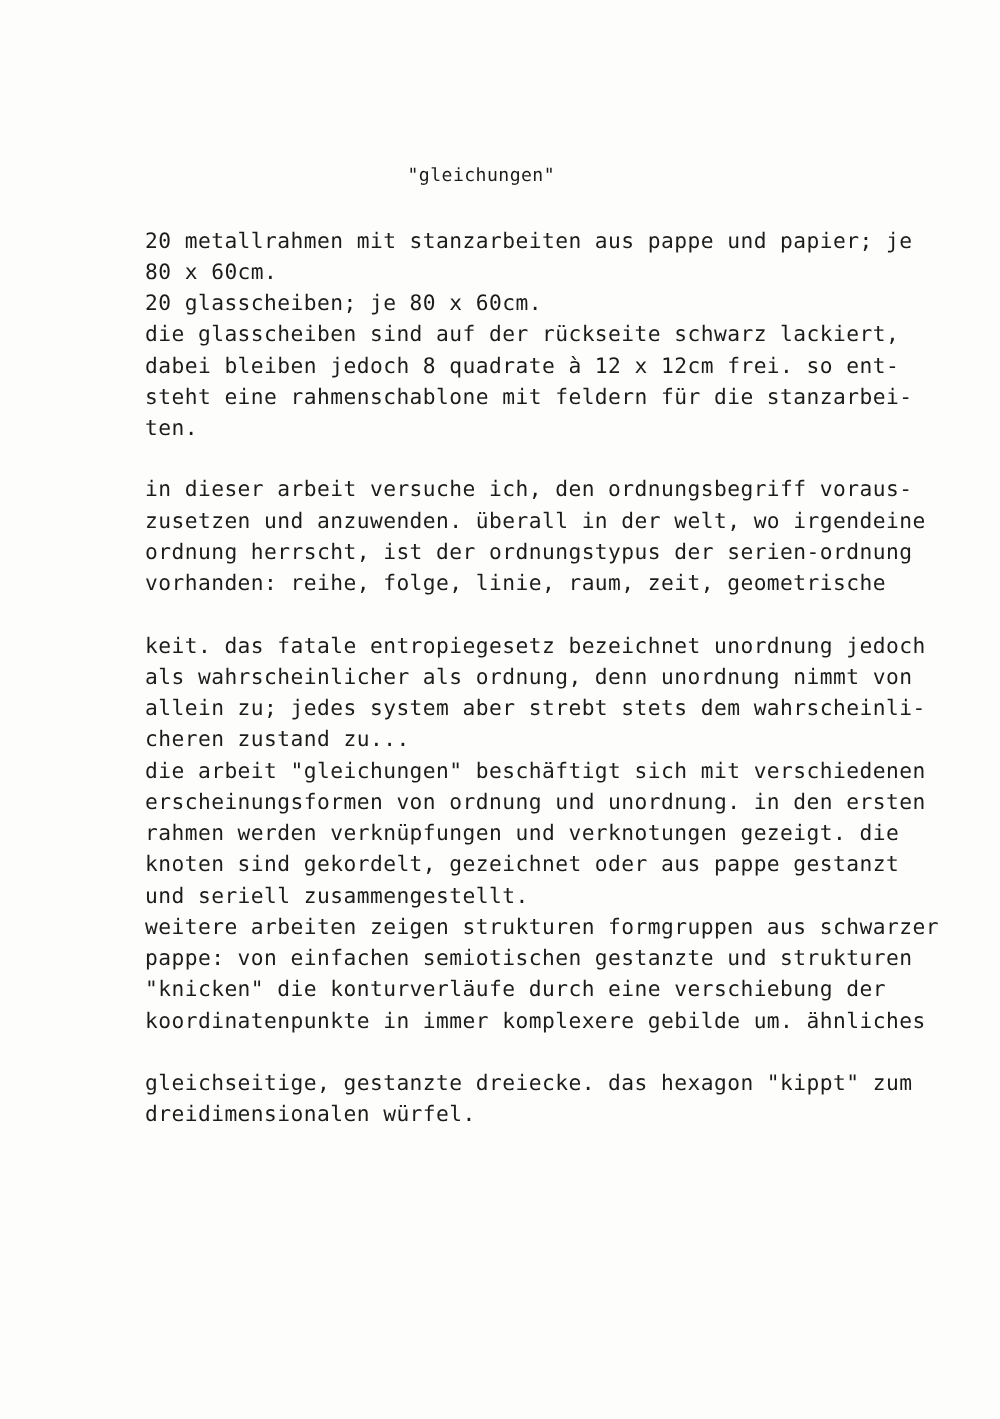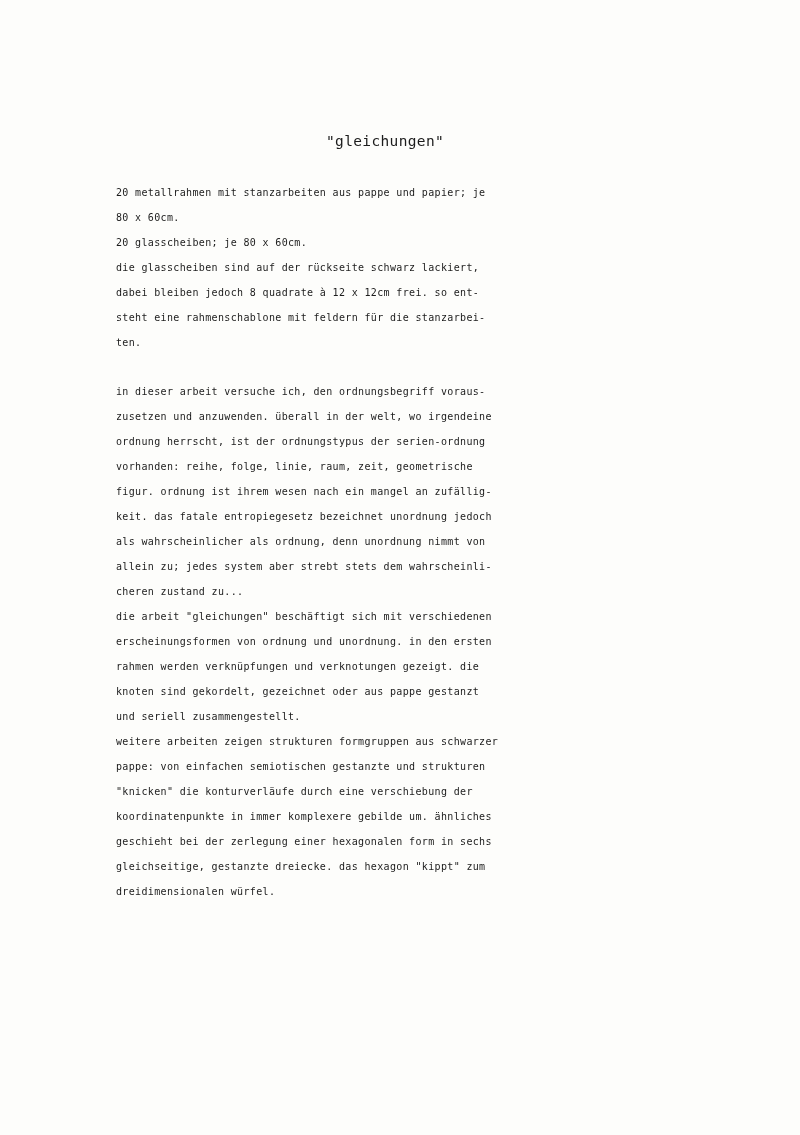--- a/index.html
+++ b/index.html
@@ -25,21 +25,21 @@
       position: absolute;
       left: 326px;
       top: 133px;
       font-size: 14.5px;
       letter-spacing: 0.35px;
       white-space: pre;
     }
     .line {
       position: absolute;
       left: 116px;
-      font-size: 10px;
+      font-size: 17px;
       letter-spacing: 0.35px;
       white-space: pre;
       line-height: 16px;
     }
   </style>
 </head>
 <body>
 
 <div class="page">
   <div class="title">"gleichungen"</div>
@@ -49,30 +49,28 @@
   <div class="line" style="top:235px">20 glasscheiben; je 80 x 60cm.</div>
   <div class="line" style="top:260px">die glasscheiben sind auf der rückseite schwarz lackiert,</div>
   <div class="line" style="top:285px">dabei bleiben jedoch 8 quadrate à 12 x 12cm frei. so ent-</div>
   <div class="line" style="top:310px">steht eine rahmenschablone mit feldern für die stanzarbei-</div>
   <div class="line" style="top:335px">ten.</div>
 
   <div class="line" style="top:409px">zusetzen und anzuwenden. überall in der welt, wo irgendeine</div>
   <div class="line" style="top:384px">in dieser arbeit versuche ich, den ordnungsbegriff voraus-</div>
   <div class="line" style="top:434px">ordnung herrscht, ist der ordnungstypus der serien-ordnung</div>
   <div class="line" style="top:459px">vorhanden: reihe, folge, linie, raum, zeit, geometrische</div>
-  <div class="line" style="top:484px">figur. ordnung ist ihrem wesen nach ein mangel an zufällig-</div>
   <div class="line" style="top:509px">keit. das fatale entropiegesetz bezeichnet unordnung jedoch</div>
   <div class="line" style="top:534px">als wahrscheinlicher als ordnung, denn unordnung nimmt von</div>
   <div class="line" style="top:559px">allein zu; jedes system aber strebt stets dem wahrscheinli-</div>
   <div class="line" style="top:584px">cheren zustand zu...</div>
   <div class="line" style="top:609px">die arbeit "gleichungen" beschäftigt sich mit verschiedenen</div>
   <div class="line" style="top:634px">erscheinungsformen von ordnung und unordnung. in den ersten</div>
   <div class="line" style="top:659px">rahmen werden verknüpfungen und verknotungen gezeigt. die</div>
   <div class="line" style="top:684px">knoten sind gekordelt, gezeichnet oder aus pappe gestanzt</div>
   <div class="line" style="top:709px">und seriell zusammengestellt.</div>
   <div class="line" style="top:734px">weitere arbeiten zeigen strukturen formgruppen aus schwarzer</div>
   <div class="line" style="top:759px">pappe: von einfachen semiotischen gestanzte und strukturen</div>
   <div class="line" style="top:784px">"knicken" die konturverläufe durch eine verschiebung der</div>
   <div class="line" style="top:809px">koordinatenpunkte in immer komplexere gebilde um. ähnliches</div>
-  <div class="line" style="top:834px">geschieht bei der zerlegung einer hexagonalen form in sechs</div>
   <div class="line" style="top:884px">dreidimensionalen würfel.</div>
   <div class="line" style="top:859px">gleichseitige, gestanzte dreiecke. das hexagon "kippt" zum</div>
 </div>
 
 </body></html>

